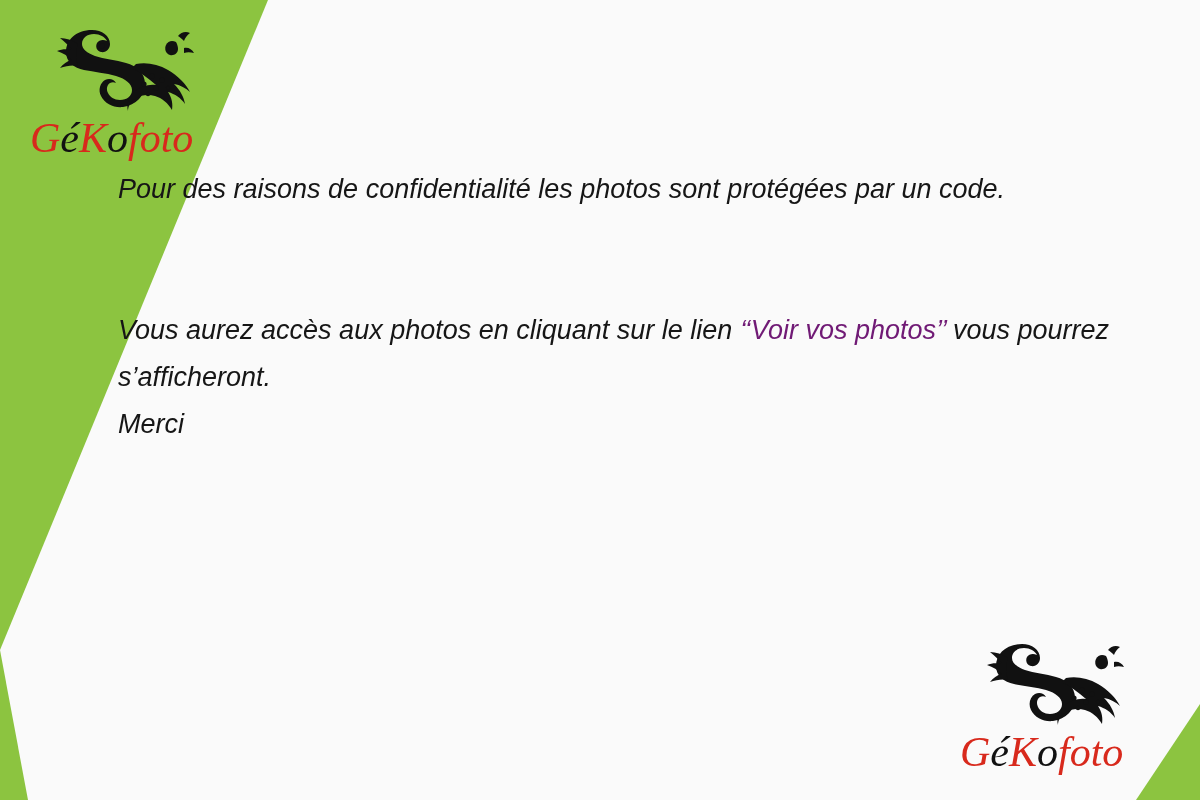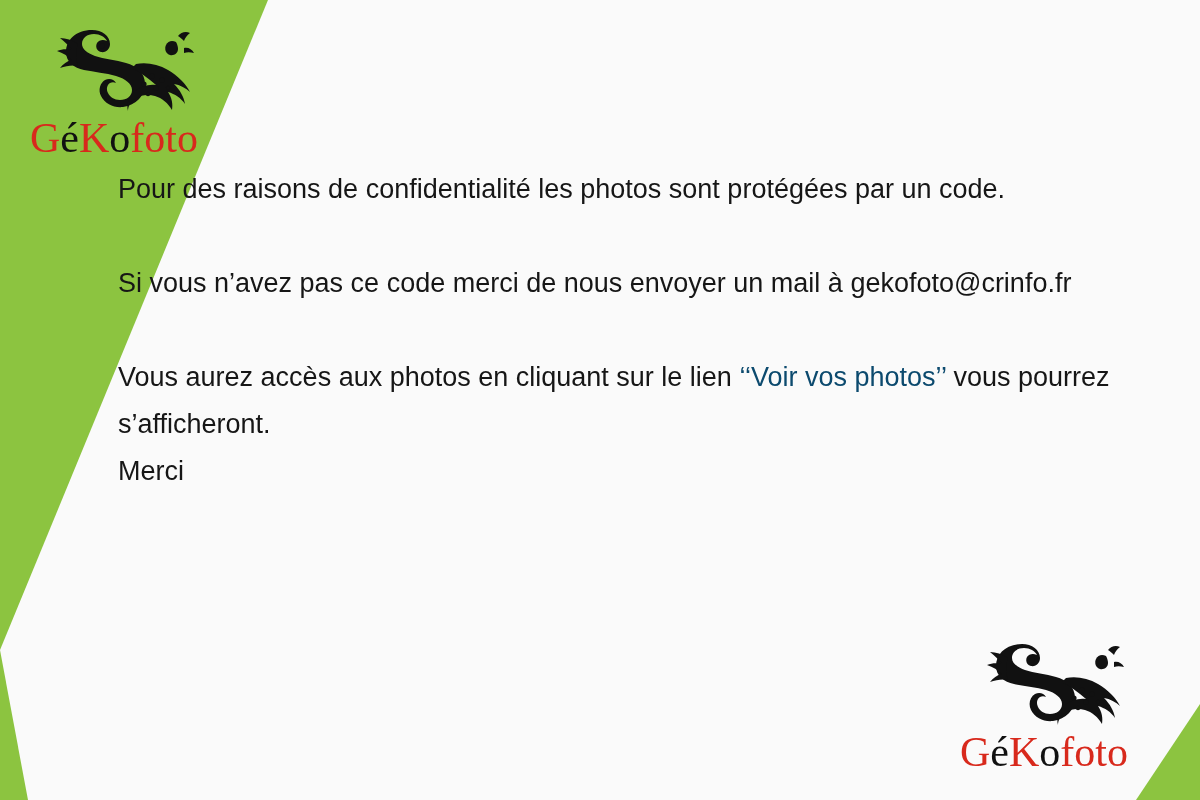--- a/index.html
+++ b/index.html
@@ -11,20 +11,21 @@
     height: 800px;
     overflow: hidden;
     font-family: "Liberation Sans", sans-serif;
   }
   #page {
     position: relative;
     width: 1200px;
     height: 800px;
     background: #8CC440;
     overflow: hidden;
+    font-style: italic;
   }
   
   #sheet {
     position: absolute;
     left: 0;
     top: 0;
     width: 1200px;
     height: 800px;
     background: #FAFAFA;
     -webkit-clip-path: polygon(268px 0px, 1200px 0px, 1200px 704px, 1136px 800px, 28px 800px, 0px 650px);
@@ -72,21 +73,21 @@
     font-family: "Liberation Sans", sans-serif;
   }
   #text-block p {
     margin: 0;
     white-space: nowrap;
   }
   .spacer {
     height: 47px;
   }
   .quoted {
-    color: #0c4a6e;
+    color: #701a75;
   }
 </style>
 </head>
 <body>
 
 <div id="page">
 
   <div id="sheet"></div>
 
   <div class="logo top">
@@ -130,21 +131,20 @@
     </svg>
     <div class="wordmark"><span>G</span><span class="blk">é</span><span>K</span><span class="blk">o</span><span>foto</span></div>
   </div>
 
   <div id="text-block">
 
     <p>Pour des raisons de confidentialité les photos sont protégées par un code.</p>
 
     <div class="spacer"></div>
 
-    <p><span>Si vous n’avez pas ce code merci de nous envoyer un mail à </span><span>gekofoto@crinfo.fr</span></p>
 
     <div class="spacer"></div>
 
     <p><span>Vous aurez accès aux photos en cliquant sur le lien </span><span class="quoted">‘‘Voir vos photos’’</span><span> vous pourrez</span></p>
     <p>s’afficheront.</p>
     <p>Merci</p>
 
   </div>
 
 </div>

